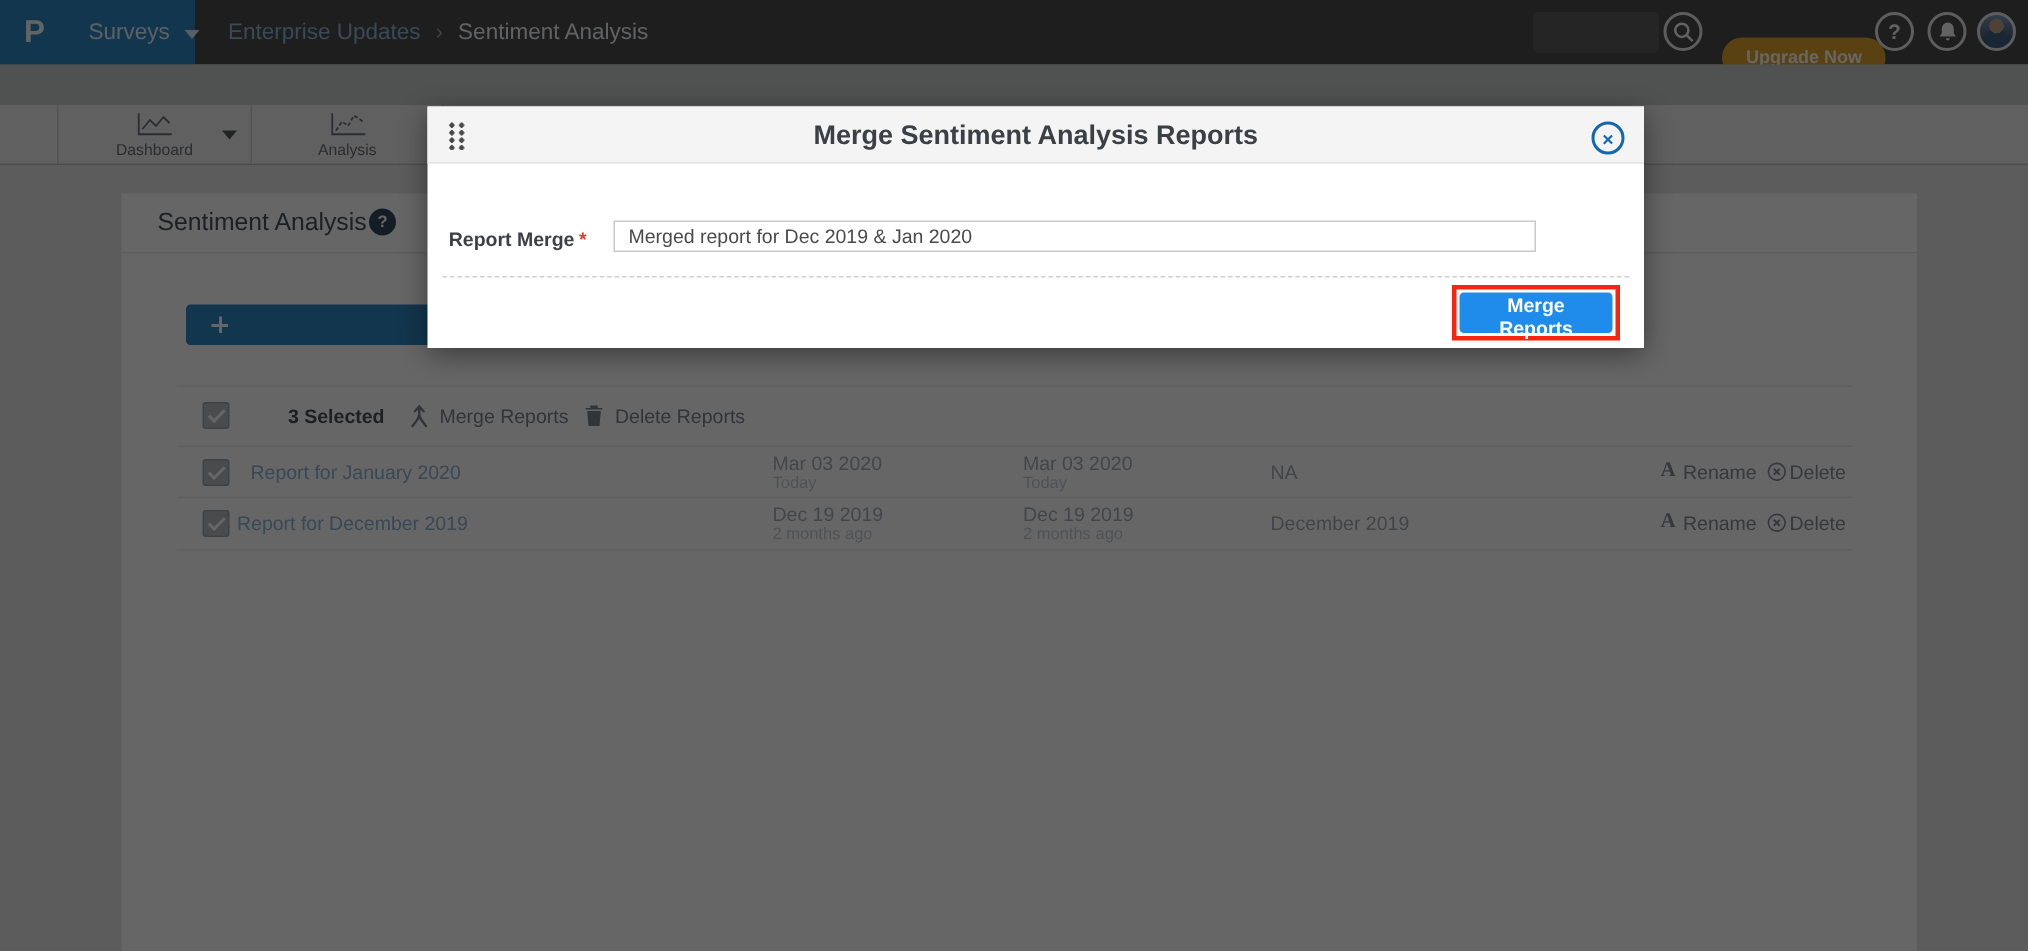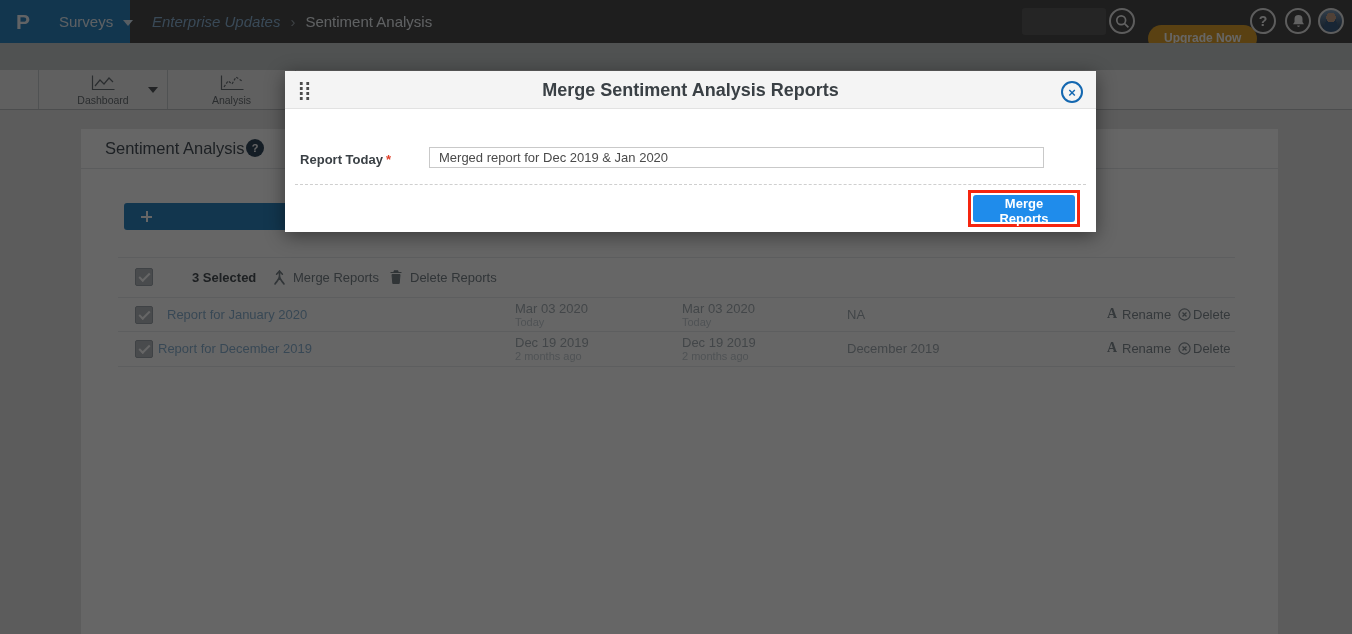--- a/index.html
+++ b/index.html
@@ -8,21 +8,21 @@
   .abs{position:absolute;}
 
   
   .navbar{left:0;top:0;width:1352px;height:43px;background:#4b4b4b;}
   .brand{left:0;top:0;width:130px;height:43px;background:#2f87c4;display:flex;align-items:center;}
   .logo{margin-left:16px;color:#f2f8fd;font-size:21px;font-weight:bold;}
   .product{margin-left:29px;color:#e8f1f8;font-size:15px;}
   .caret{width:0;height:0;border-left:5px solid transparent;border-right:5px solid transparent;
     border-top:6px solid #dcebf7;display:inline-block;margin-left:10px;margin-top:3px;}
   .crumbs{left:152px;top:0;height:43px;display:flex;align-items:center;font-size:15px;}
-  .crumb-parent{color:#8fb7d9;font-style:italic;}
+  .crumb-parent{color:#8fb7d9;}
   .crumb-sep{color:#9aa4ac;margin:0 10px;}
   .crumb-current{color:#eef2f6;}
   .nav-search-box{left:1022px;top:8px;width:84px;height:27px;background:rgba(255,255,255,0.10);
     border-radius:3px;}
   .nav-circle{width:26px;height:26px;border:2px solid rgba(255,255,255,0.88);border-radius:50%;
     box-sizing:border-box;top:8px;display:flex;align-items:center;justify-content:center;color:#f4f4f4;}
   .upgrade{left:1148px;top:8px;height:27px;line-height:27px;padding:0 16px;border-radius:14px;
     background:#e0a32e;color:#fff;font-size:12px;font-weight:bold;margin-top:17px;}
   .help-glyph{font-size:14px;font-weight:bold;}
   .avatar{left:1318px;top:8px;width:26px;height:26px;border-radius:50%;box-sizing:border-box;
@@ -87,21 +87,21 @@
   .modal-header{left:0;top:0;width:811px;height:38px;background:#f4f4f4;border-bottom:1px solid #e2e2e2;box-sizing:border-box;}
   .drag-handle{left:13px;top:10px;width:13px;height:19px;
     background-image:radial-gradient(circle,#4a4a4a 1.6px,rgba(0,0,0,0) 1.8px);
     background-size:6.5px 5px;}
   .modal-title{left:0;top:9px;width:811px;text-align:center;font-size:18px;font-weight:bold;color:#3a4045;}
   .modal-close{left:776px;top:10px;width:22px;height:22px;border:2px solid #1367b0;border-radius:50%;
     box-sizing:border-box;color:#1367b0;font-size:13px;font-weight:bold;display:flex;align-items:center;
     justify-content:center;line-height:1;}
   .modal-label{left:0;top:81px;width:106px;text-align:right;font-size:13px;font-weight:bold;color:#3a4045;}
   .req{color:#e0402a;margin-left:3px;}
-  .modal-input{left:144px;top:76px;width:615px;height:21px;box-sizing:border-box;border:1px solid #c9c9c9;
+  .modal-input{left:124px;top:76px;width:615px;height:21px;box-sizing:border-box;border:1px solid #c9c9c9;
     padding:0 9px;font-size:13px;color:#4a4a4a;font-family:"Liberation Sans",sans-serif;outline:none;background:#fff;}
   .modal-dashed{left:10px;top:113px;width:791px;height:0;border-top:1px dashed #cfcfcf;}
   .annotation-box{left:683px;top:119px;width:112px;height:37px;border:3px solid #f5250f;box-sizing:border-box;}
   .merge-btn{margin:2px;width:102px;height:27px;background:#1f8ceb;border:none;border-radius:3px;
     color:#fff;font-size:13px;font-weight:bold;font-family:"Liberation Sans",sans-serif;}
 
   svg{display:block;}
 </style>
 </head>
 <body>
@@ -247,21 +247,21 @@
   <div class="abs modal">
     <div class="abs modal-header">
       <div class="abs drag-handle"></div>
       <div class="abs modal-title">Merge Sentiment Analysis Reports</div>
       <div class="abs modal-close">
         <span>×</span>
       </div>
     </div>
 
     <div class="abs modal-label">
-      <span>Report Today</span><span class="req">*</span>
+      <span>Report Merge</span><span class="req">*</span>
     </div>
     <input class="abs modal-input" type="text" value="Merged report for Dec 2019 &amp; Jan 2020" style="">
 
     <div class="abs modal-dashed"></div>
 
     <div class="abs annotation-box">
       <button class="merge-btn">Merge Reports</button>
     </div>
   </div>
 

